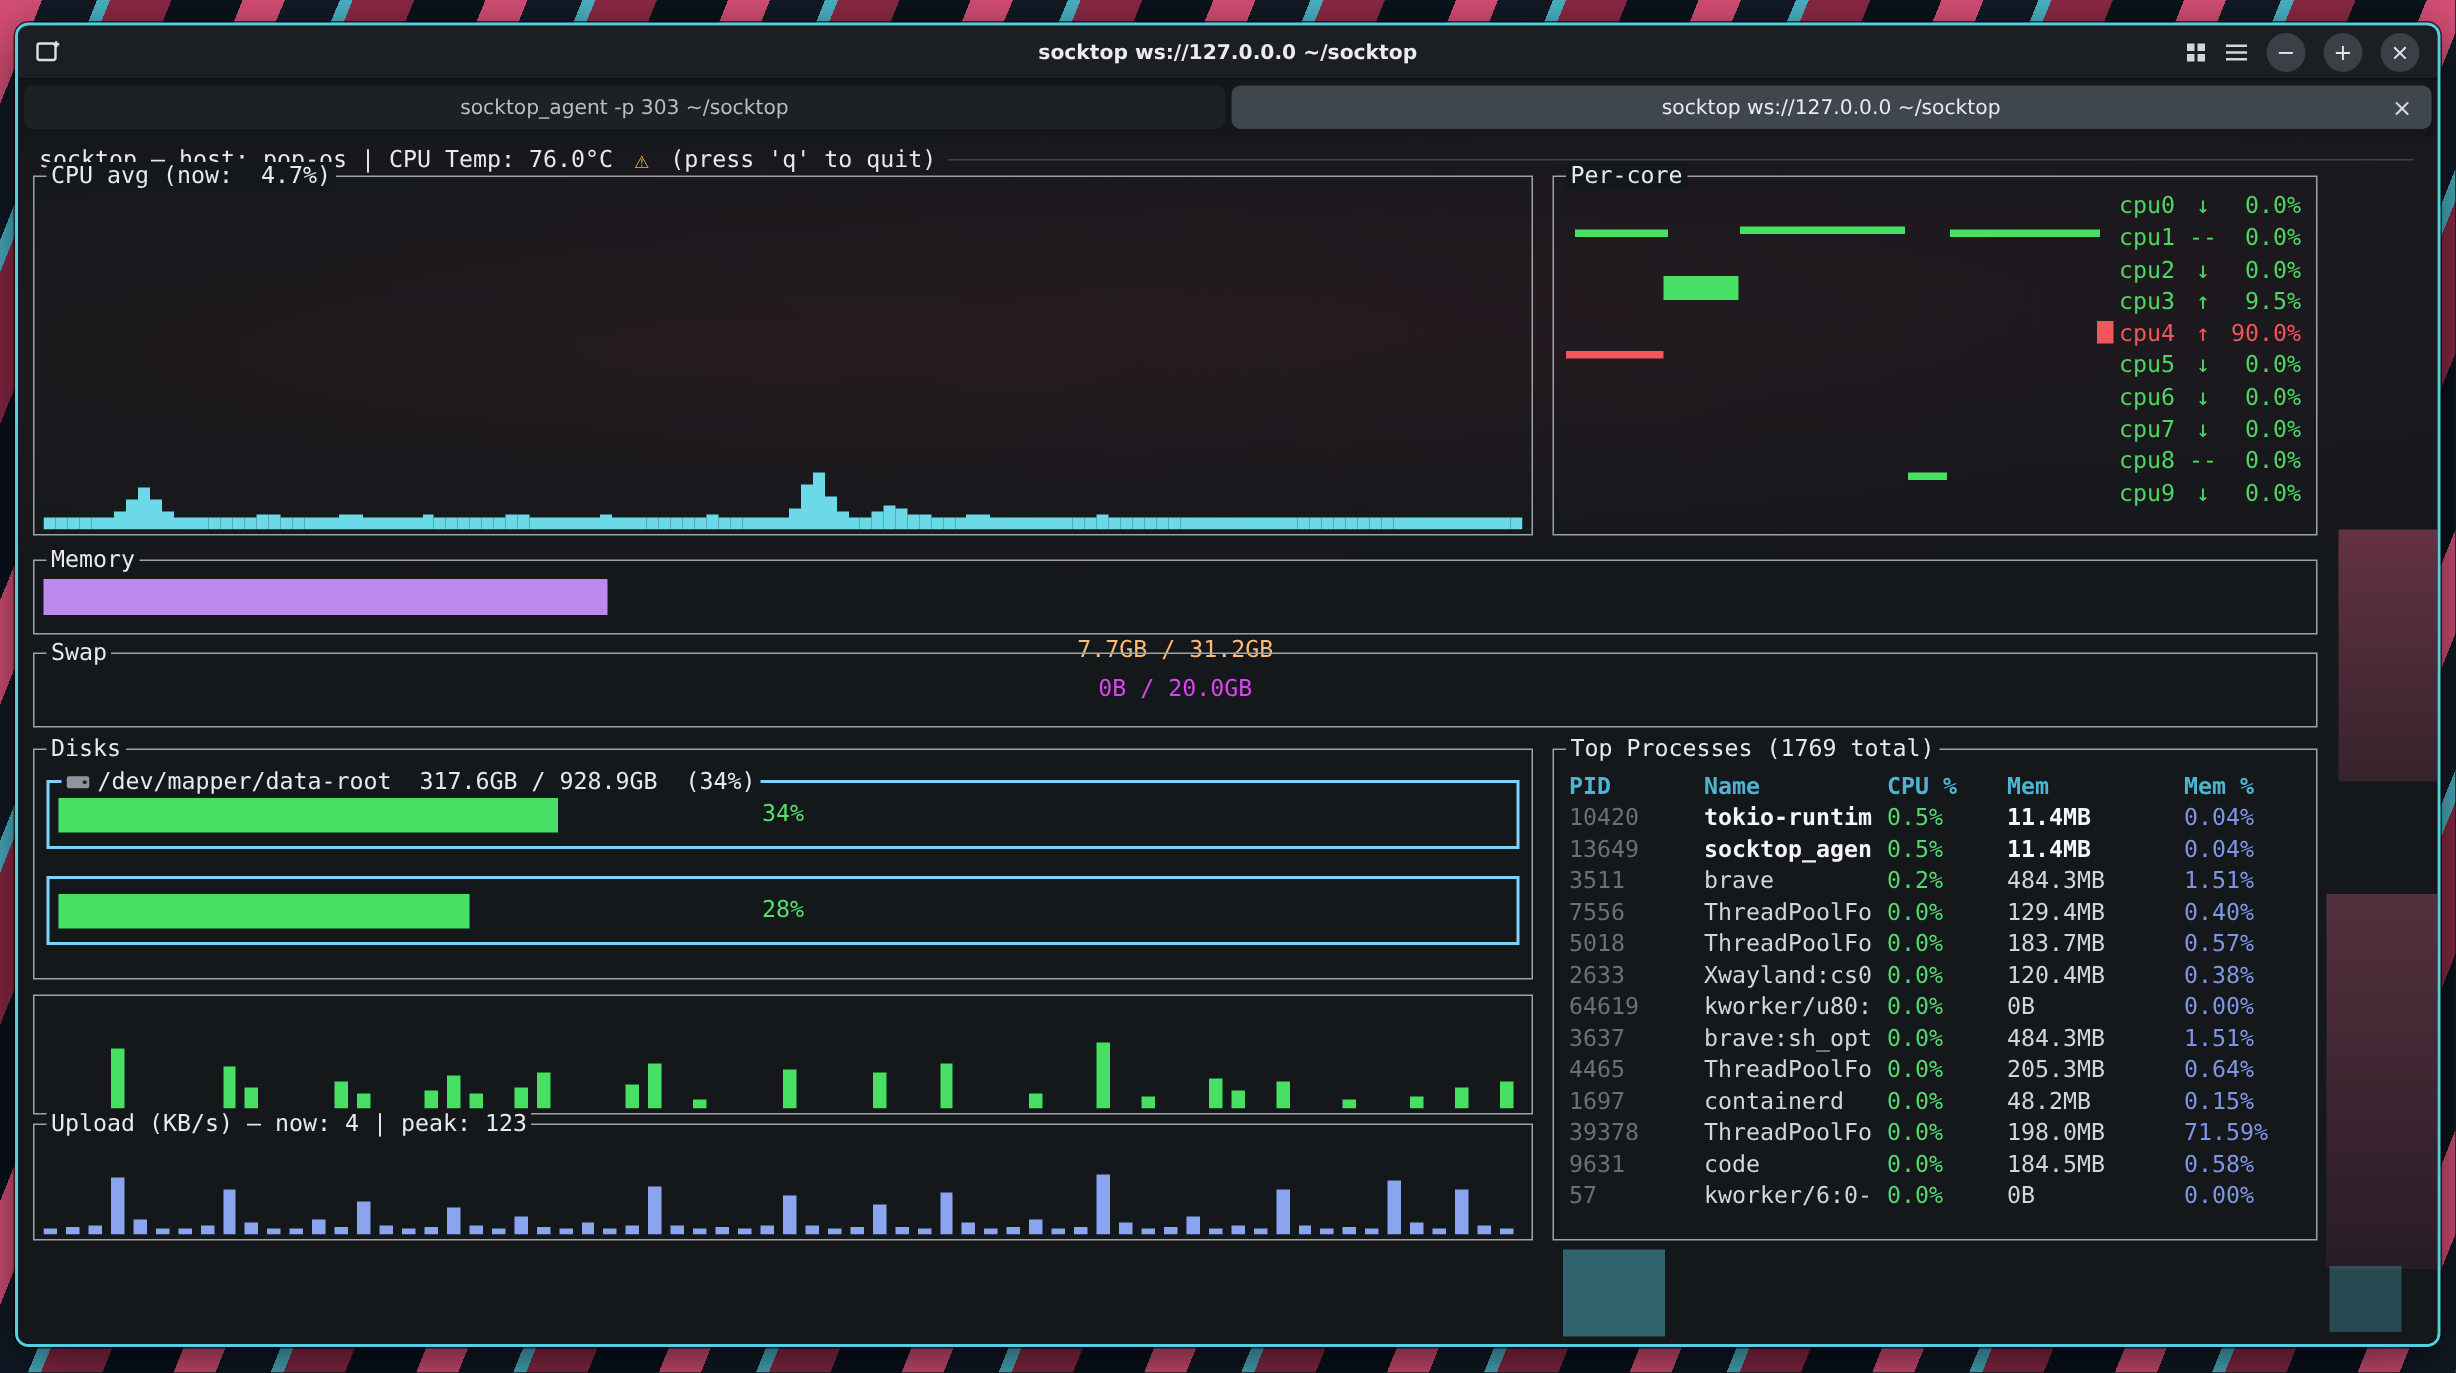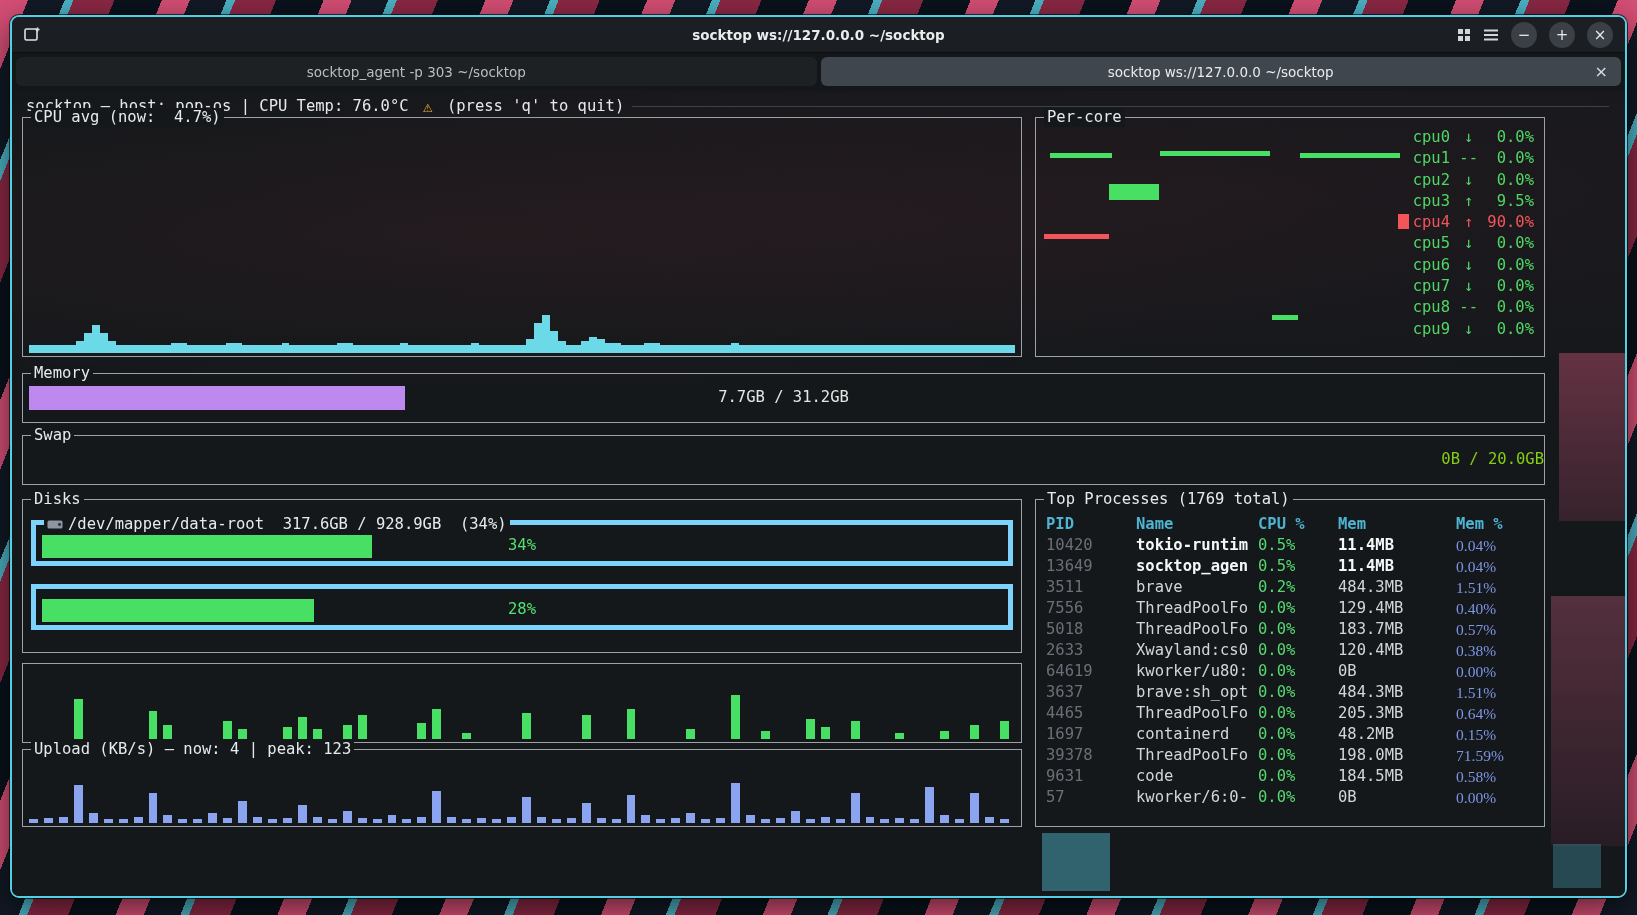--- a/index.html
+++ b/index.html
@@ -71,49 +71,49 @@
   .spark .bar { flex:1 1 0; min-width:0; }
   .spark.cyan  .bar { background:#6cd9e8; }
   .spark.green .bar { background:#47e065; margin-right:6px; }
   .spark.blue  .bar { background:#8aa4ef; margin-right:6px; }
 
   
   .gauge-bar { position:absolute; left:6px; top:12px; height:24px; }
   .gauge-bar.purple { background:#bd89ee; }
   .gauge-bar.green  { background:#47e065; top:10px; height:23px; }
   .gauge-text { position:absolute; left:0; right:0; top:14px; text-align:center; }
-  .t-purple { color:#e5e5e5; } .t-yellow { color:#84cc16;text-align:right; } .t-green { color:#53e070; }
+  .t-purple { color:#fdba74;margin-top:36px; } .t-yellow { color:#d946ef; } .t-green { color:#53e070; }
   .subpanel .gauge-text { top:11px; }
 
   
   .seg-area { position:absolute; inset:4px; }
   .seg { position:absolute; }
   .core-rows { position:absolute; top:9px; right:10px; text-align:right; }
   .core-row { height:21.3px; line-height:21.3px; color:#4fd763; white-space:pre; }
   .core-row.alert { color:#f2555a; }
   .core-name  { display:inline-block; width:4ch; text-align:left; }
   .core-trend { display:inline-block; width:2ch; text-align:center; }
   .core-val   { display:inline-block; width:5ch; text-align:right; }
   .core-block { display:inline-block; width:11px; height:15px; background:#f2555a;
     vertical-align:-2px; margin-right:4px; }
 
   
-  .subpanel { position:absolute; left:8px; right:8px; height:46px; border:5px solid #7dd3fc; }
+  .subpanel { position:absolute; left:8px; right:8px; height:46px; border:2px solid #7dd3fc; }
   .dicon { display:inline-flex; align-items:center; }
 
   
   .proc-table { position:absolute; left:10px; right:6px; top:14px; }
   .proc-head, .proc-row { display:grid; grid-template-columns:90px 122px 80px 118px 1fr;
     height:21px; line-height:21px; white-space:pre; }
   .proc-head span { color:#4db4d2; font-weight:bold; }
   .proc-row .c-pid  { color:#6a7078; }
   .proc-row .c-name { color:#d2d6da; }
   .proc-row .c-cpu  { color:#53d86e; }
   .proc-row .c-mem  { color:#d2d6da; }
-  .proc-row .c-memp { color:#7e96e6;font-family:Liberation Serif, serif; }
+  .proc-row .c-memp { color:#7e96e6; }
   .proc-row.bold .c-name, .proc-row.bold .c-mem { color:#f4f6f8; font-weight:bold; }
 </style>
 </head>
 <body>
 
 <div class="wallpaper"></div>
 
 <div class="window">
 
   <div class="titlebar">

